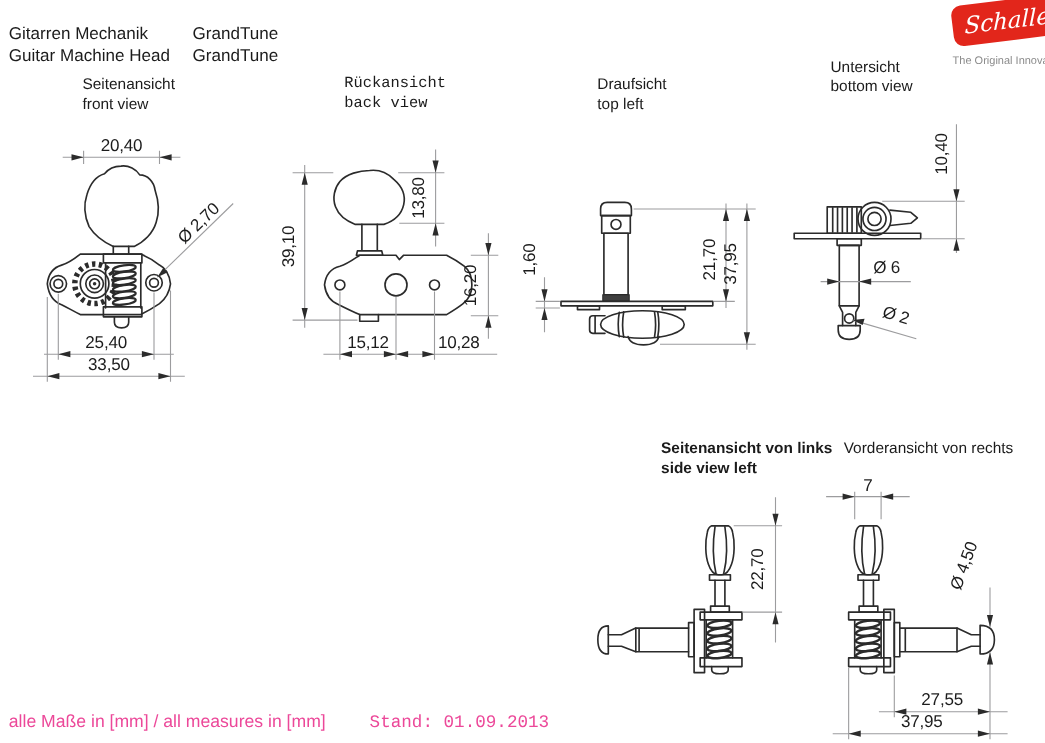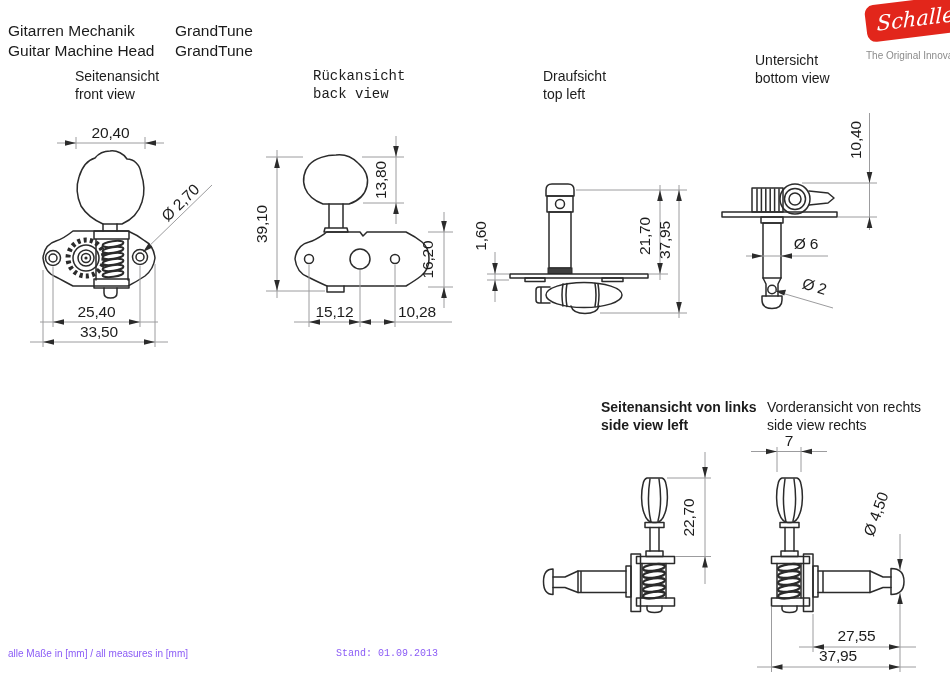--- a/index.html
+++ b/index.html
@@ -16,21 +16,21 @@
     width:110px;height:37px;background:#e2261b;border-radius:9px;
     transform:rotate(-7deg);transform-origin:left center;
     display:flex;align-items:center;justify-content:center;
   }
   .logo-script{
     color:#fff;font-family:"DejaVu Serif",serif;font-style:italic;
     font-size:21px;transform:skewX(-8deg);
   }
   .logo-tagline{color:#8b8b8b;font-size:10px;margin-top:7px;white-space:nowrap;}
   .vtitle{position:absolute;font-size:14px;line-height:17.5px;color:#1b1b1b;white-space:nowrap;}
-  .footer-note{position:absolute;top:648px;font-size:10px;color:#8b5cf6;white-space:nowrap;}
+  .footer-note{position:absolute;top:648px;font-size:16px;color:#ec4899;white-space:nowrap;}
   .drawing{position:absolute;left:0;top:0;}
   .part{fill:none;stroke:#2b2b2b;stroke-width:1.5;stroke-linejoin:round;stroke-linecap:round;}
   .partfill{fill:#3f3f3f;stroke:#2b2b2b;stroke-width:1;}
   .coil{fill:none;stroke:#2b2b2b;stroke-width:2;}
   .coil2{fill:none;stroke:#2b2b2b;stroke-width:2.2;}
   .gear-teeth{fill:none;stroke:#2b2b2b;stroke-width:5;stroke-dasharray:3.1 3.2;}
   .dim{fill:none;stroke:#9c9c9e;stroke-width:1;}
   .arr{fill:#2b2b2b;stroke:none;}
   .dimtext{fill:#1c1c1c;font-family:"Liberation Sans",sans-serif;font-size:15.5px;letter-spacing:-0.2px;}
 </style>
@@ -270,17 +270,16 @@
 <div class="vtitle" style="left:755px;top:52px;">
   <div>Untersicht</div>
   <div>bottom view</div>
 </div>
 <div class="vtitle" style="left:601px;top:399px;font-weight:bold;">
   <div>Seitenansicht von links</div>
   <div>side view left</div>
 </div>
 <div class="vtitle" style="left:767px;top:399px;">
   <div>Vorderansicht von rechts</div>
-  <div>side view rechts</div>
 </div>
 
 <div class="footer-note" style="left:8px;">alle Maße in [mm] / all measures in [mm]</div>
 <div class="footer-note" style="left:336px;font-family:Liberation Mono, monospace;">Stand: 01.09.2013</div>
 
 </body></html>

